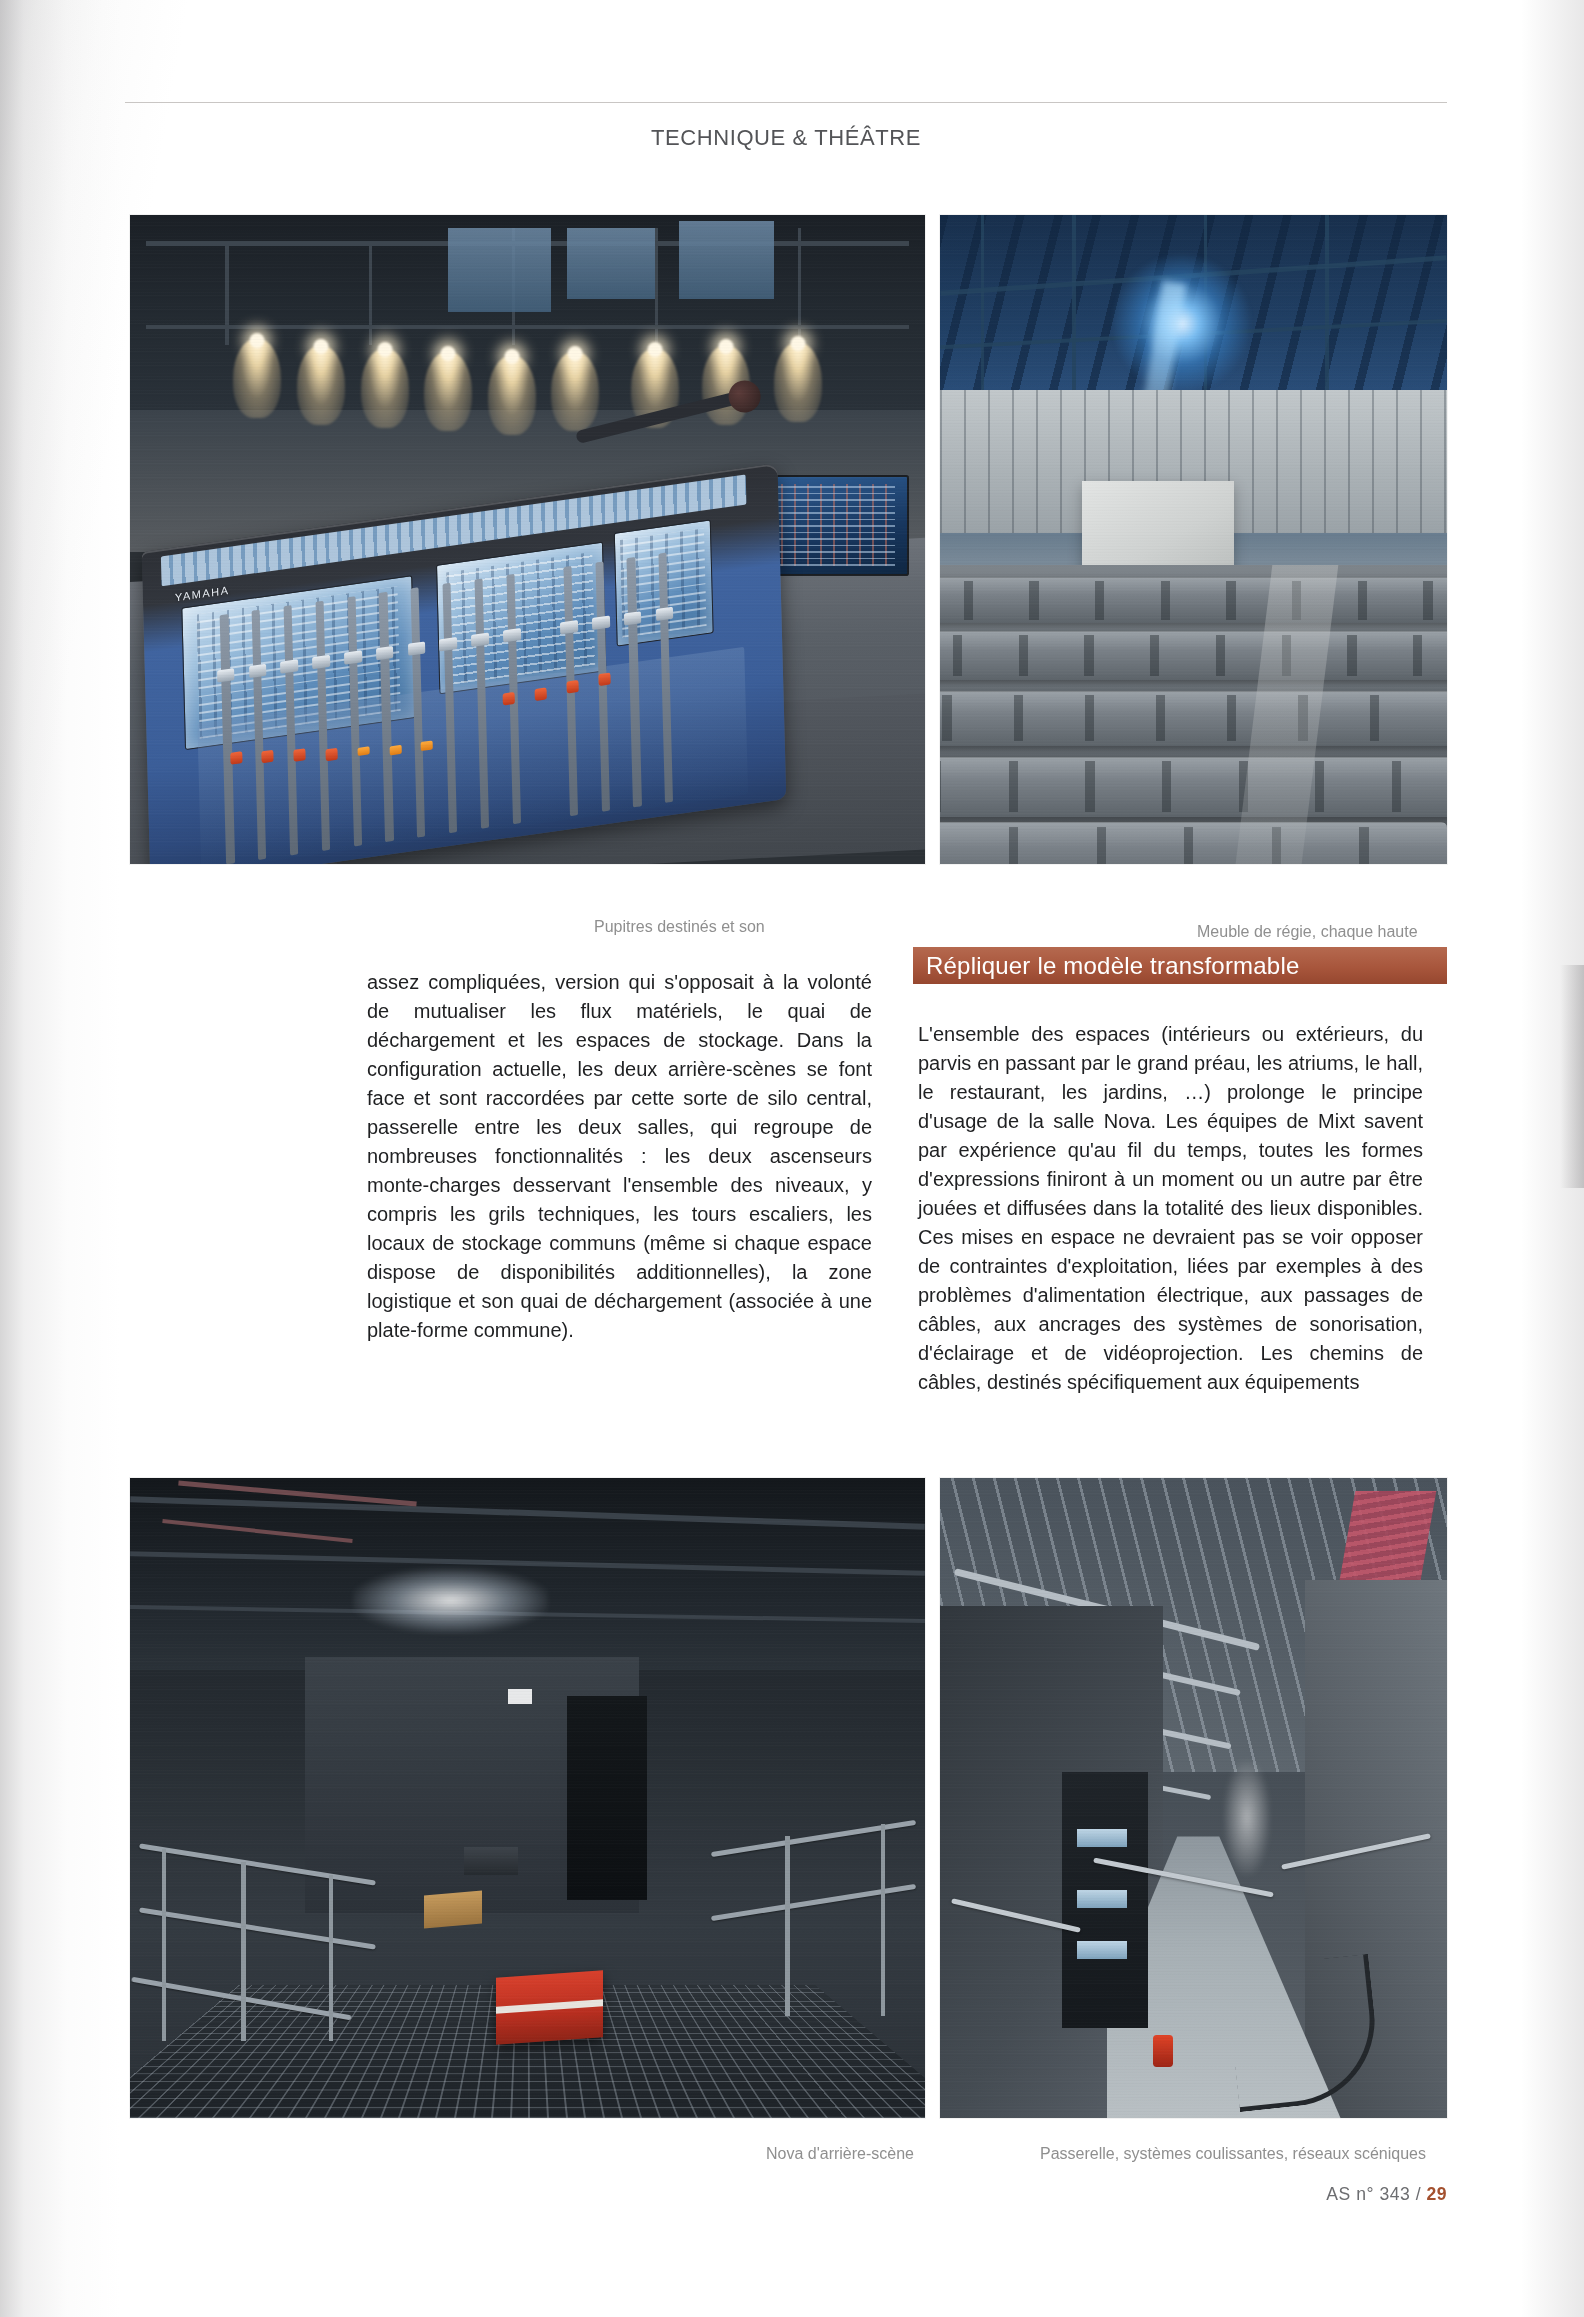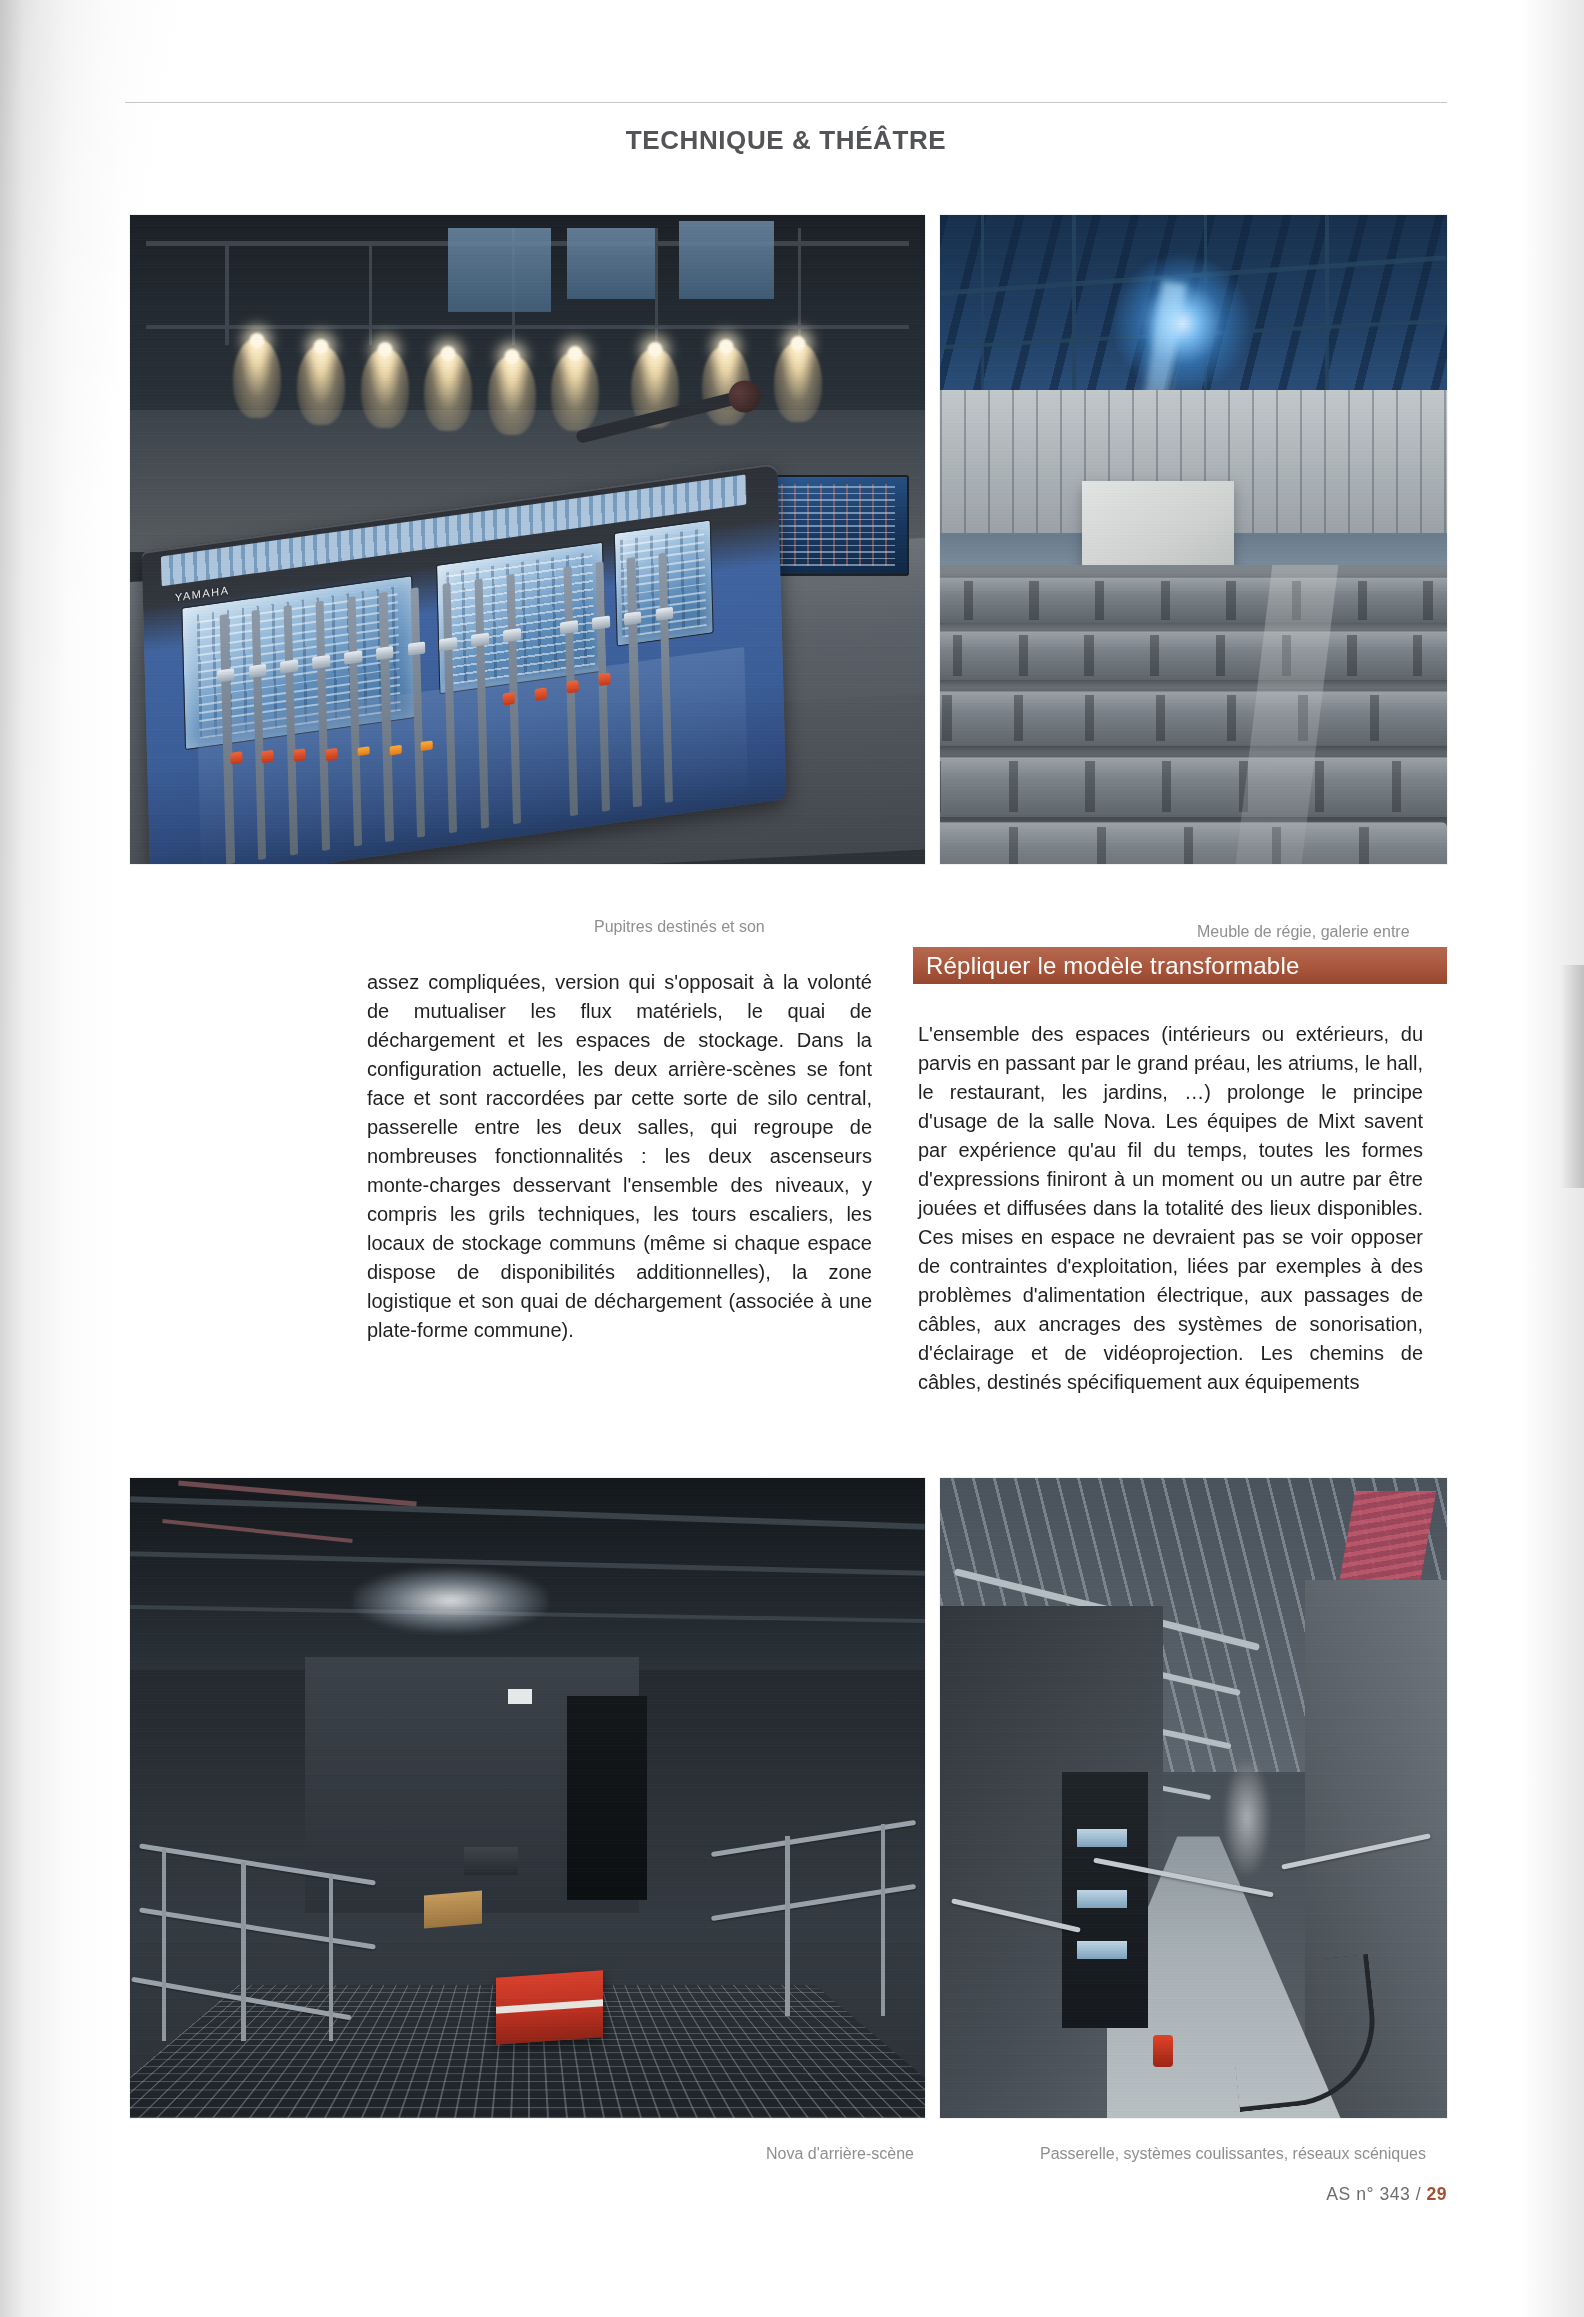--- a/index.html
+++ b/index.html
@@ -61,24 +61,24 @@
     top: 102px;
     height: 0.9px;
     background: #c9c6c4;
   }
   .section-title {
     position: absolute;
     left: 125px;
     right: 137px;
     top: 125px;
     text-align: center;
-    font-size: 26px;
+    font-size: 22px;
     letter-spacing: 0.6px;
     color: #535457;
-    font-weight: 700;
+    font-weight: 400;
   }
 
   
   .photo {
     position: absolute;
     overflow: hidden;
     background: #2c3136;
     box-shadow: 0 0 0 0.9px rgba(0,0,0,0.06);
   }
   .photo::after {
@@ -653,21 +653,21 @@
         <i style="left:20%"></i>
           <i style="left:36%"></i>
           <i style="left:52%"></i>
           <i style="left:68%"></i>
           <i style="left:84%"></i>
       </div>
     </div>
     <div class="p2-aisle"></div>
   </div>
 
-  <div class="caption" style="left:1197px; top:923px;">Meuble de régie, galerie entre</div>
+  <div class="caption" style="left:1197px; top:923px;">Meuble de régie, chaque haute</div>
 
   <div class="photo" id="photo-grid">
     <div class="p3-bg"></div>
     <div class="p3-ceiling"></div>
     <div class="p3-ceil-beam" style="left:0;top:5%;width:100%;height:5.6px;transform:rotate(2deg);"></div>
     <div class="p3-ceil-beam" style="left:0;top:13%;width:100%;height:4.6px;transform:rotate(1.4deg);"></div>
     <div class="p3-ceil-beam" style="left:0;top:21%;width:100%;height:3.7px;transform:rotate(1deg);"></div>
     <div class="p3-pink" style="left:6%;top:2%;width:30%;height:4.6px;transform:rotate(5deg);"></div>
     <div class="p3-pink" style="left:4%;top:8%;width:24%;height:3.7px;transform:rotate(6deg);"></div>
     <div class="p3-light"></div>

